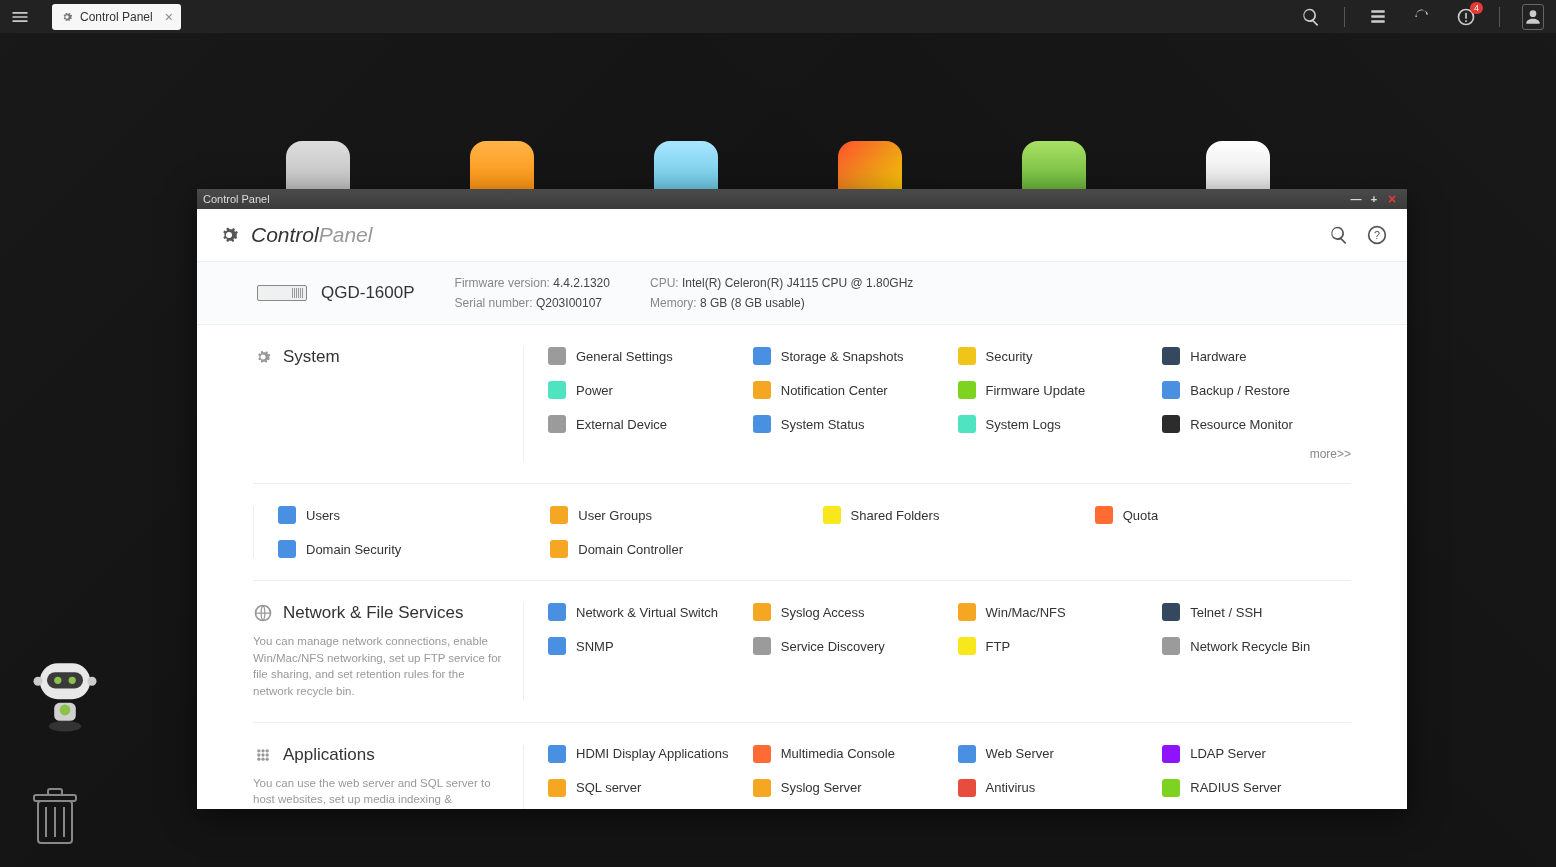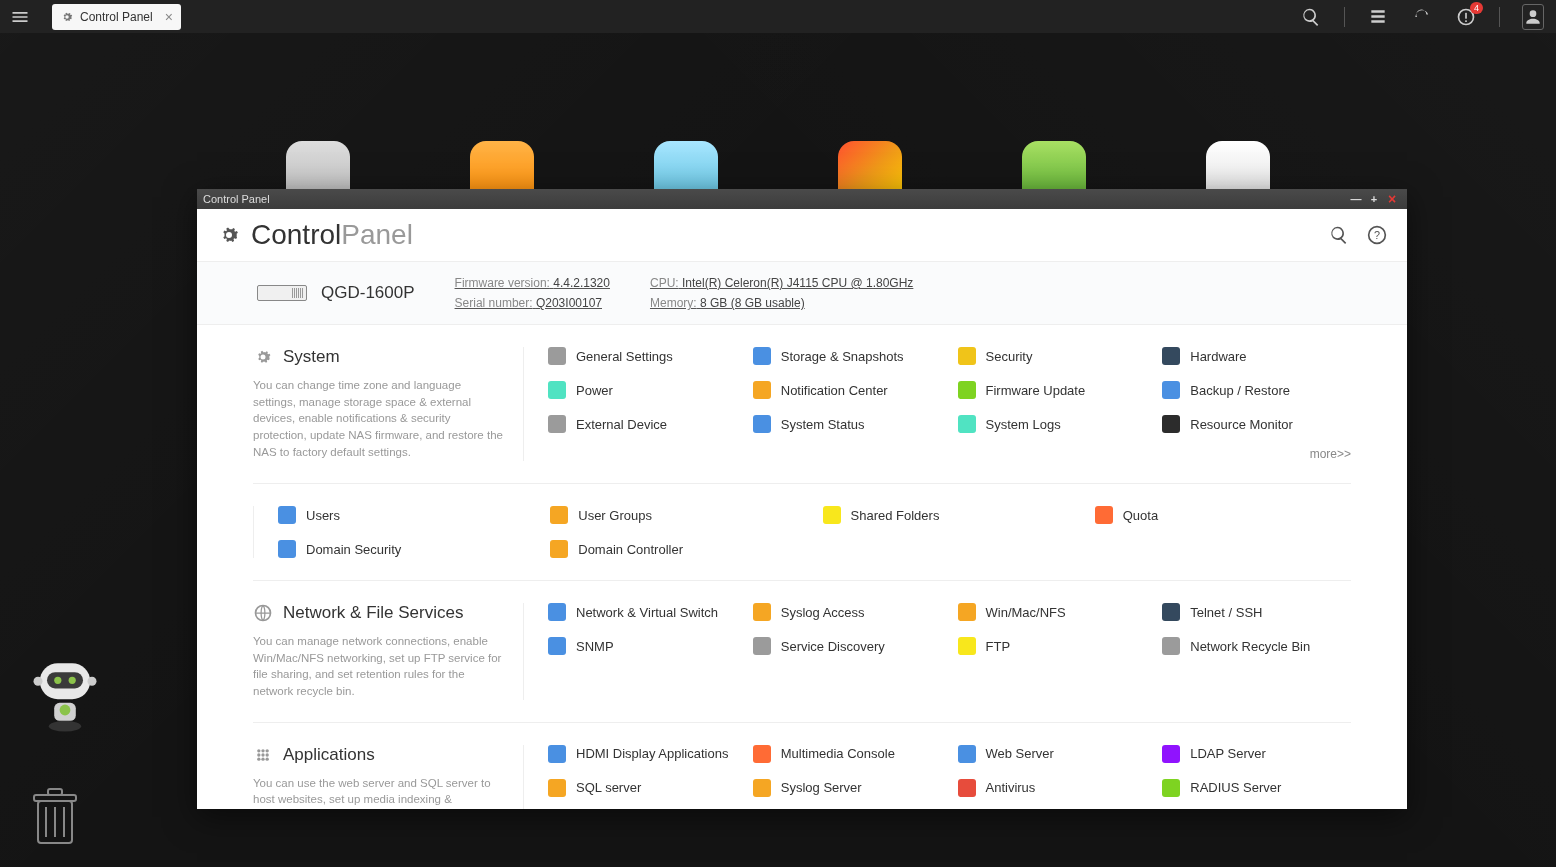--- a/index.html
+++ b/index.html
@@ -82,38 +82,38 @@
 .win-btn { width: 18px; text-align: center; cursor: pointer; font-weight: bold; }
 .win-btn.close { color: #e53935; font-size: 14px; }
 
 .win-header {
   height: 52px;
   display: flex; align-items: center;
   padding: 0 20px;
   gap: 10px;
 }
 .win-header .gear-icon { color: #555; }
-.win-header h1 { font-size: 28px; font-weight: 400; color: #333; }
+.win-header h1 { font-size: 21px; font-weight: 400; color: #333; font-style: italic; }
 .win-header h1 .light { color: #999; font-weight: 300; }
 .win-header-right { margin-left: auto; display: flex; gap: 18px; }
 .win-header-right svg { width: 20px; height: 20px; fill: #555; cursor: pointer; }
 
 .sysinfo {
   background: #fafbfc;
   border-bottom: 1px solid #eee;
   border-top: 1px solid #eee;
   padding: 14px 60px;
   display: flex; align-items: center; gap: 40px;
   font-size: 12px; color: #555;
 }
 .sys-device { display: flex; align-items: center; gap: 14px; font-size: 17px; color: #333; }
 .device-glyph { width: 50px; height: 16px; border: 1px solid #888; border-radius: 2px; position: relative; background: #f0f0f0; }
 .device-glyph::after { content:""; position:absolute; right:2px; top:2px; bottom:2px; width:12px; background: repeating-linear-gradient(90deg,#999 0 1px, transparent 1px 2px); }
 .sys-cols { display: flex; gap: 40px; }
-.sys-kv { display: flex; flex-direction: column; gap: 6px; text-decoration: underline; }
+.sys-kv { display: flex; flex-direction: column; gap: 6px; }
 .sys-kv div { white-space: nowrap; }
 .sys-kv .k { color: #888; }
 .sys-kv .v { color: #444; }
 
 .content { flex: 1; overflow-y: auto; padding: 0 56px; }
 
 .section { display: flex; padding: 22px 0; border-bottom: 1px solid #eee; }
 .section:last-child { border-bottom: none; }
 .section-left { width: 270px; flex-shrink: 0; padding-right: 20px; }
 .section-title { display: flex; align-items: center; gap: 10px; font-size: 17px; color: #333; margin-bottom: 10px; }
@@ -261,21 +261,20 @@
     <div class="content">
 
       <div class="section">
         <div class="section-left">
           <div class="section-title">
             <svg viewBox="0 0 24 24">
                 <path d="M19.4 13l.6-1-.6-1 1.5-1.2-1-1.7-1.8.6-.8-.8.6-1.8-1.7-1-1.2 1.5-1-.6-1 .6L11 4.6l-1.7 1 .6 1.8-.8.8-1.8-.6-1 1.7L7.8 11l-.6 1 .6 1-1.5 1.2 1 1.7 1.8-.6.8.8-.6 1.8 1.7 1 1.2-1.5 1 .6 1-.6 1.2 1.5 1.7-1-.6-1.8.8-.8 1.8.6 1-1.7zM12 15a3 3 0 110-6 3 3 0 010 6z"></path>
               </svg>
             <span>System</span>
           </div>
-          <div class="section-desc">You can change time zone and language settings, manage storage space &amp; external devices, enable notifications &amp; security protection, update NAS firmware, and restore the NAS to factory default settings.</div>
         </div>
         <div class="section-right">
           <div class="items-grid" id="grid-system">
               <div class="item">
                 <div class="item-icon c-gray"></div>
                 <span>General Settings</span>
               </div>
               <div class="item">
                 <div class="item-icon c-blue"></div>
                 <span>Storage &amp; Snapshots</span>

